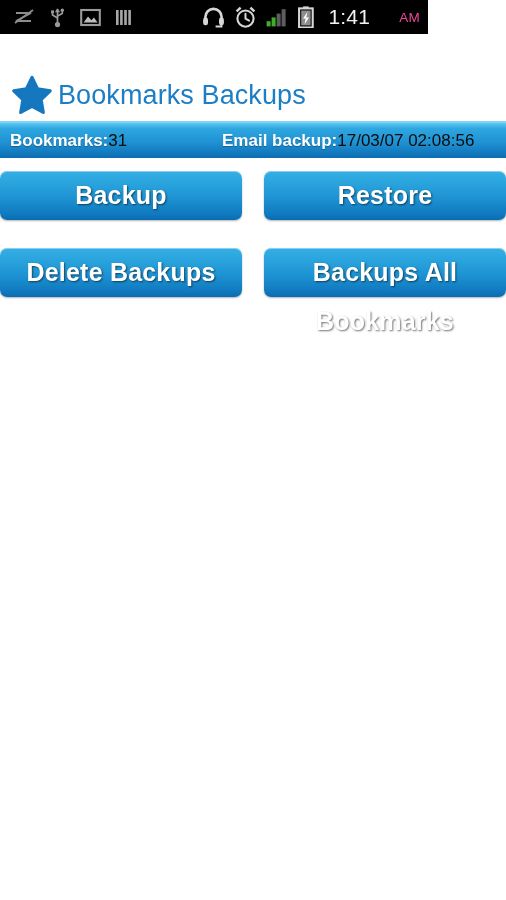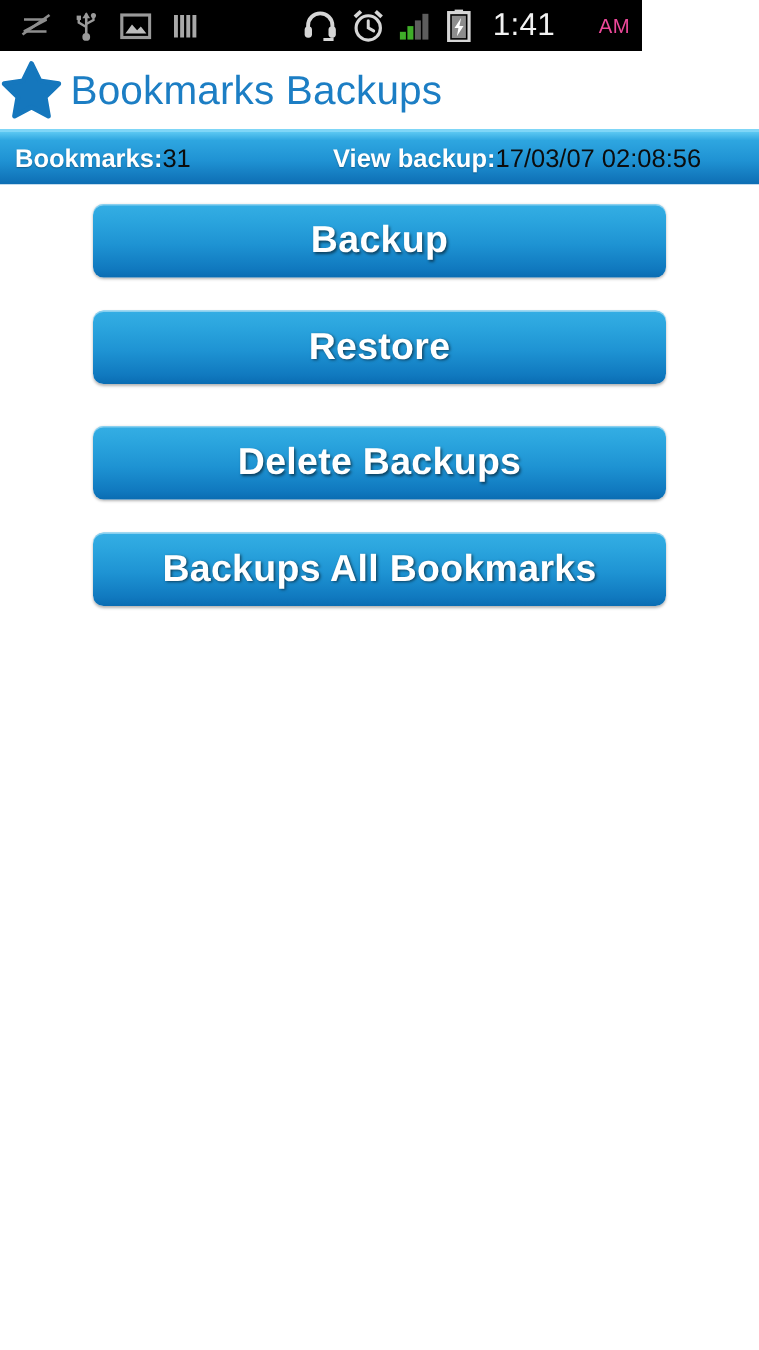--- a/index.html
+++ b/index.html
@@ -58,22 +58,23 @@
   }
 
   
   #title-bar {
     position: relative;
     width: 506px;
     height: 52px;
     background: #ffffff;
     display: flex;
     align-items: center;
-    padding-left: 1px;
-    box-sizing: border-box;
+    padding-left: 12px;
+    box-sizing: border-box;
+    margin-top: 35px;
   }
   #app-star {
     flex: 0 0 auto;
     width: 40px;
     height: 40px;
     margin-right: 6px;
   }
   #app-title {
     color: #1c7ec4;
     font-size: 27px;
@@ -121,21 +122,20 @@
   
   #main {
     position: relative;
     width: 506px;
     background: #ffffff;
     padding-top: 13px;
     box-sizing: border-box;
   }
   .btn-group {
     display: flex;
-    flex-direction: column;
     gap: 22px;
   }
   #btn-group-secondary {
     margin-top: 28px;
     align-items: center;
   }
   .app-btn {
     display: block;
     width: 382px;
     height: 49px;
@@ -256,21 +256,21 @@
     </svg>
   </span>
   <span id="app-title">Bookmarks Backups</span>
 </div>
 
 <div id="info-bar">
   <span id="info-bookmarks">
     <span class="info-label">Bookmarks:</span><span class="info-value">31</span>
   </span>
   <span id="info-lastbackup">
-    <span class="info-label">View backup:</span><span class="info-value">17/03/07 02:08:56</span>
+    <span class="info-label">Email backup:</span><span class="info-value">17/03/07 02:08:56</span>
   </span>
 </div>
 
 <div id="main">
 
   <div class="btn-group" id="btn-group-primary">
     <button class="app-btn">Backup</button>
     <button class="app-btn">Restore</button>
   </div>
 

